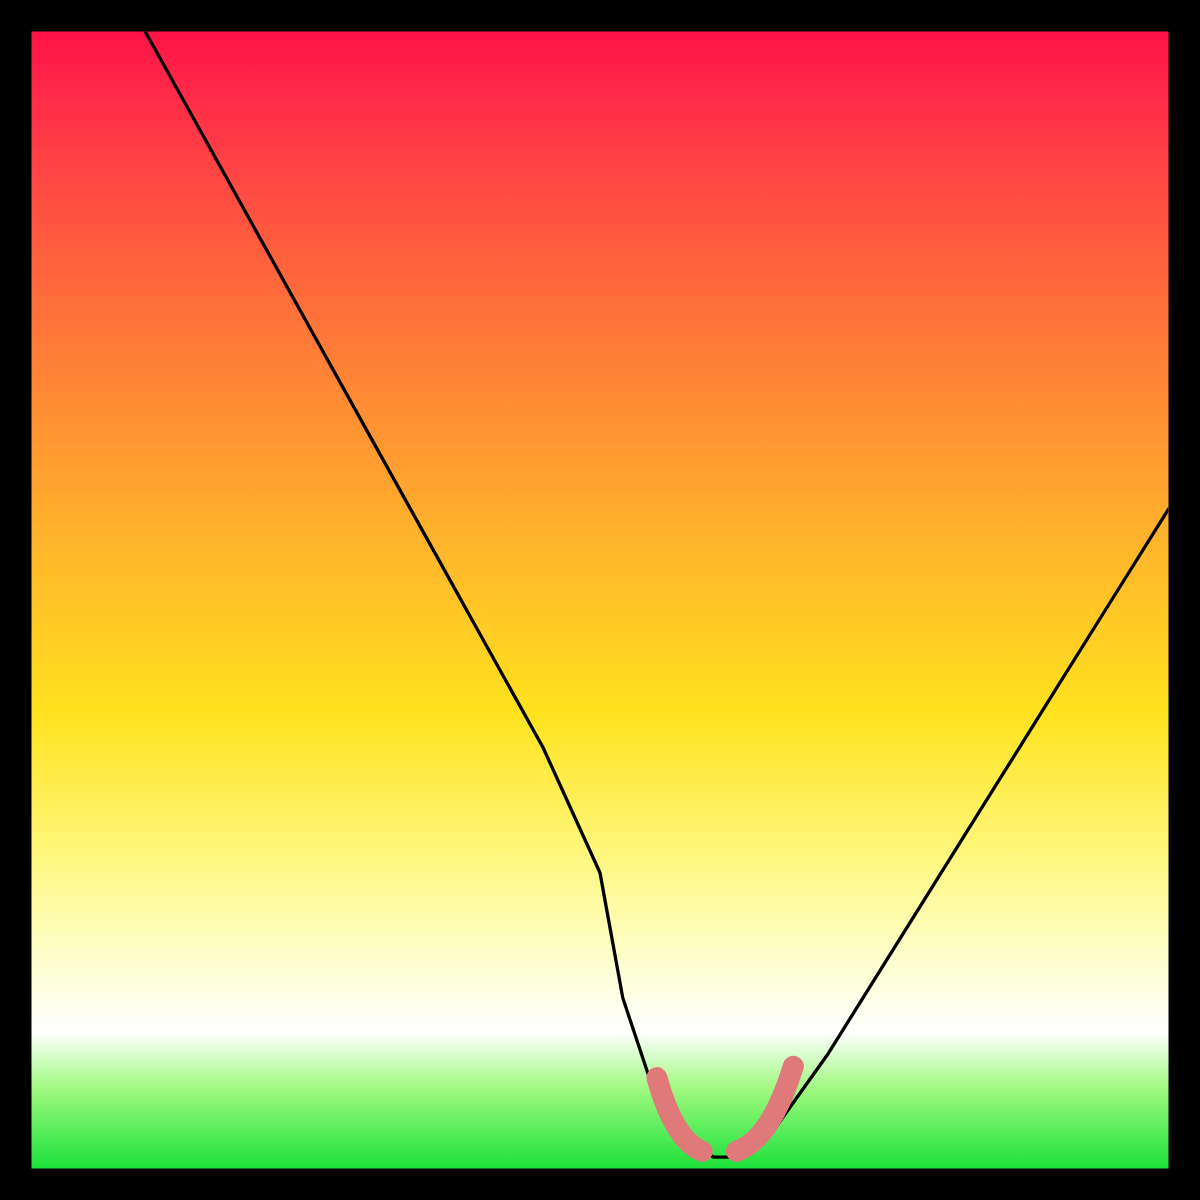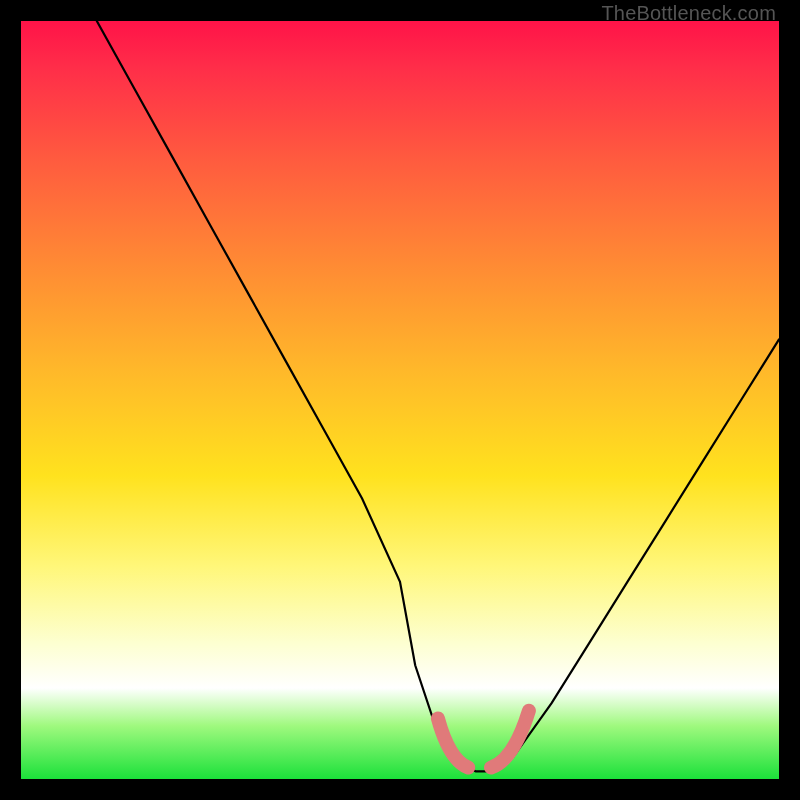--- a/index.html
+++ b/index.html
@@ -55,21 +55,20 @@
     width: 758px;
     height: 758px;
     pointer-events: none;
   }
 </style>
 </head>
 <body>
 
 <div class="frame">
 
-  <div class="attribution">TheBottleneck.com</div>
 
   <div class="plot-area">
 
     <svg class="curve" viewBox="0 0 758 758">
 
       <path id="curve-path" fill="none" stroke="#000" stroke-width="2.2" stroke-linecap="round" d="M75.8 0.0 L113.7 68.2 L151.6 136.4 L189.5 204.7 L227.4 272.9 L265.3 341.1 L303.2 409.3 L341.1 477.5 L379.0 560.9 L394.2 644.3 L416.9 712.5 L439.6 742.8 L454.8 750.4 L470.0 750.4 L492.7 735.3 L530.6 682.2 L568.5 621.6 L606.4 560.9 L644.3 500.3 L682.2 439.6 L720.1 379.0 L758.0 318.4"></path>
 
       <path id="optimal-left" fill="none" stroke="#e07a7a" stroke-width="14" stroke-linecap="round" d="M416.9 697.4 Q428.3 739.0 447.2 746.6"></path>
       <path id="optimal-right" fill="none" stroke="#e07a7a" stroke-width="14" stroke-linecap="round" d="M470.0 746.6 Q492.7 739.0 507.9 689.8"></path>
     </svg>

